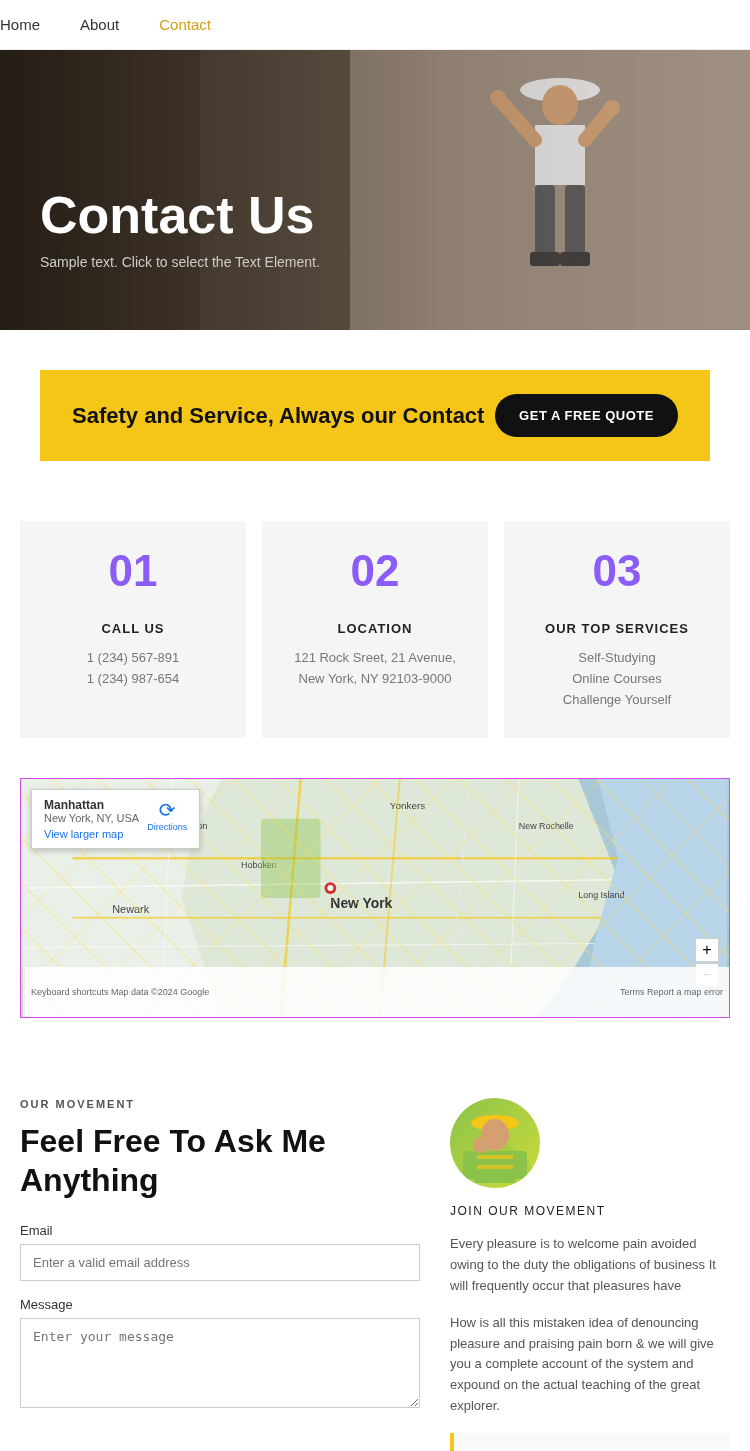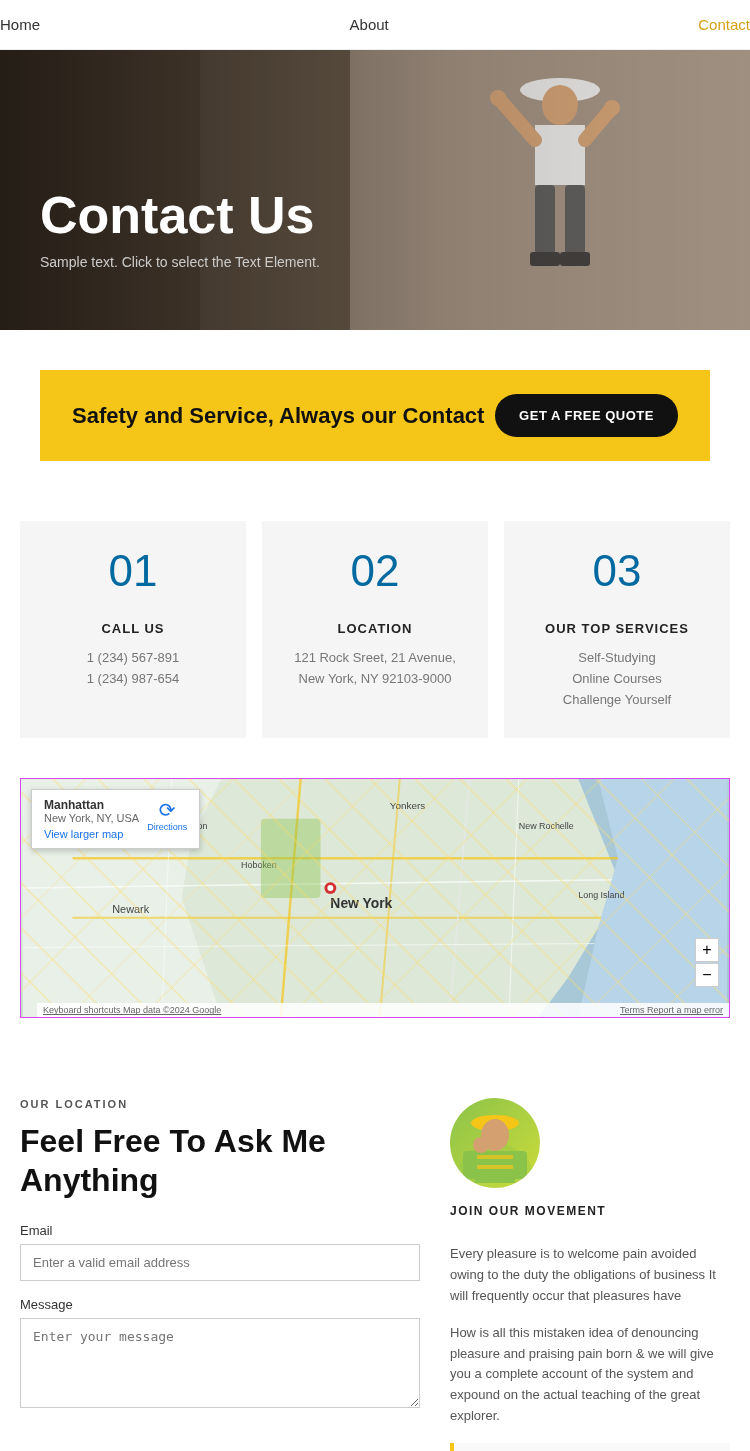--- a/index.html
+++ b/index.html
@@ -1,20 +1,20 @@
 <!DOCTYPE html>
 <html><head>
   <meta charset="utf-8">
   <style>
     * { box-sizing: border-box; margin: 0; padding: 0; }
     body { font-family: 'Arial', sans-serif; color: #333; background: #fff; width: 750px; }
 
     
     nav {
-      display: flex; justify-content: space-between; align-items: center;
+      display: flex; justify-content: flex-start; align-items: center;
       gap: 40px; padding: 16px 0; background: #fff;
       border-bottom: 1px solid #eee;
     }
     nav a { text-decoration: none; color: #333; font-size: 15px; }
     nav a.active { color: #d4a017; }
 
     
     .hero {
       position: relative; height: 280px; overflow: hidden;
       background: #a21caf;
@@ -46,21 +46,21 @@
       border-radius: 30px; font-size: 13px; font-weight: 700; letter-spacing: 0.5px;
       cursor: pointer; white-space: nowrap;
     }
 
     
     .cards-section { padding: 20px 20px 40px; }
     .cards-row { display: flex; gap: 16px; }
     .card {
       flex: 1; background: #f5f5f5; padding: 28px 20px; text-align: center;
     }
-    .card-num { font-size: 44px; font-weight: 400; color: #0369a1; line-height: 1; }
+    .card-num { font-size: 44px; font-weight: 700; color: #8b5cf6; line-height: 1; }
     .card-title { font-size: 13px; font-weight: 700; letter-spacing: 1px; margin: 28px 0 12px; color: #222; }
     .card-info { font-size: 13px; color: #777; line-height: 1.6; }
 
     
     .map-section { padding: 0 20px 60px; }
     .map-container {
       width: 100%; height: 240px; position: relative; overflow: hidden;
       border: 1px solid #d946ef;
     }
     .map-visual {
@@ -87,22 +87,22 @@
     .map-controls {
       position: absolute; right: 10px; bottom: 30px;
       display: flex; flex-direction: column; gap: 1px;
     }
     .map-btn {
       background: #fff; border: 1px solid #ccc; width: 24px; height: 24px;
       display: flex; align-items: center; justify-content: center;
       font-size: 16px; cursor: pointer; font-weight: 300;
     }
     .map-footer {
-      position: absolute; bottom: 0; left: 16px; right: 0; background: rgba(255,255,255,0.85);
-      font-size: 9px; color: #666; padding: 2px 6px; display: flex; justify-content: space-between; text-decoration: underline;
+      position: absolute; bottom: 0; left: 4px; right: 0; background: rgba(255,255,255,0.85);
+      font-size: 9px; color: #666; padding: 20px 6px; display: flex; justify-content: space-between;
     }
 
     
     .contact-section { padding: 20px 20px 40px; display: flex; gap: 30px; align-items: flex-start; }
     .contact-left { flex: 1; }
     .contact-right { width: 280px; }
     .our-contact-label { font-size: 11px; font-weight: 700; letter-spacing: 2px; color: #555; margin-bottom: 12px; }
     .contact-heading { font-size: 32px; font-weight: 700; color: #111; line-height: 1.2; margin-bottom: 24px; }
 
     .form-group { margin-bottom: 16px; }
@@ -117,21 +117,21 @@
     }
 
     
     .avatar-circle {
       width: 90px; height: 90px; border-radius: 50%; overflow: hidden;
       background: linear-gradient(135deg, #8BC34A, #CDDC39);
       display: flex; align-items: center; justify-content: center;
       margin-bottom: 16px;
     }
     .avatar-svg { width: 80px; height: 80px; }
-    .join-label { font-size: 12px; font-weight: 700; letter-spacing: 1.5px; color: #222; margin-bottom: 26px; }
+    .join-label { font-size: 12px; font-weight: 400; letter-spacing: 1.5px; color: #222; margin-bottom: 16px; }
     .contact-text { font-size: 13px; color: #555; line-height: 1.6; margin-bottom: 16px; }
     .quote-box {
       border-left: 4px solid #f5c518; background: #f9f9f9;
       padding: 16px 16px; font-size: 13px; color: #444; font-style: italic; line-height: 1.6;
     }
   </style>
 </head>
 <body>
 
 <nav>
@@ -290,21 +290,21 @@
     <div class="map-footer">
       <span>Keyboard shortcuts   Map data ©2024 Google</span>
       <span>Terms   Report a map error</span>
     </div>
   </div>
 </div>
 
 <div class="contact-section">
 
   <div class="contact-left">
-    <div class="our-contact-label">OUR LOCATION</div>
+    <div class="our-contact-label">OUR MOVEMENT</div>
     <h2 class="contact-heading">Feel Free To Ask Me Anything</h2>
 
     <div class="form-group">
       <label class="form-label">Email</label>
       <input class="form-input" type="email" placeholder="Enter a valid email address" style="">
     </div>
     <div class="form-group">
       <label class="form-label">Message</label>
       <textarea class="form-textarea" placeholder="Enter your message" style=""></textarea>
     </div>

